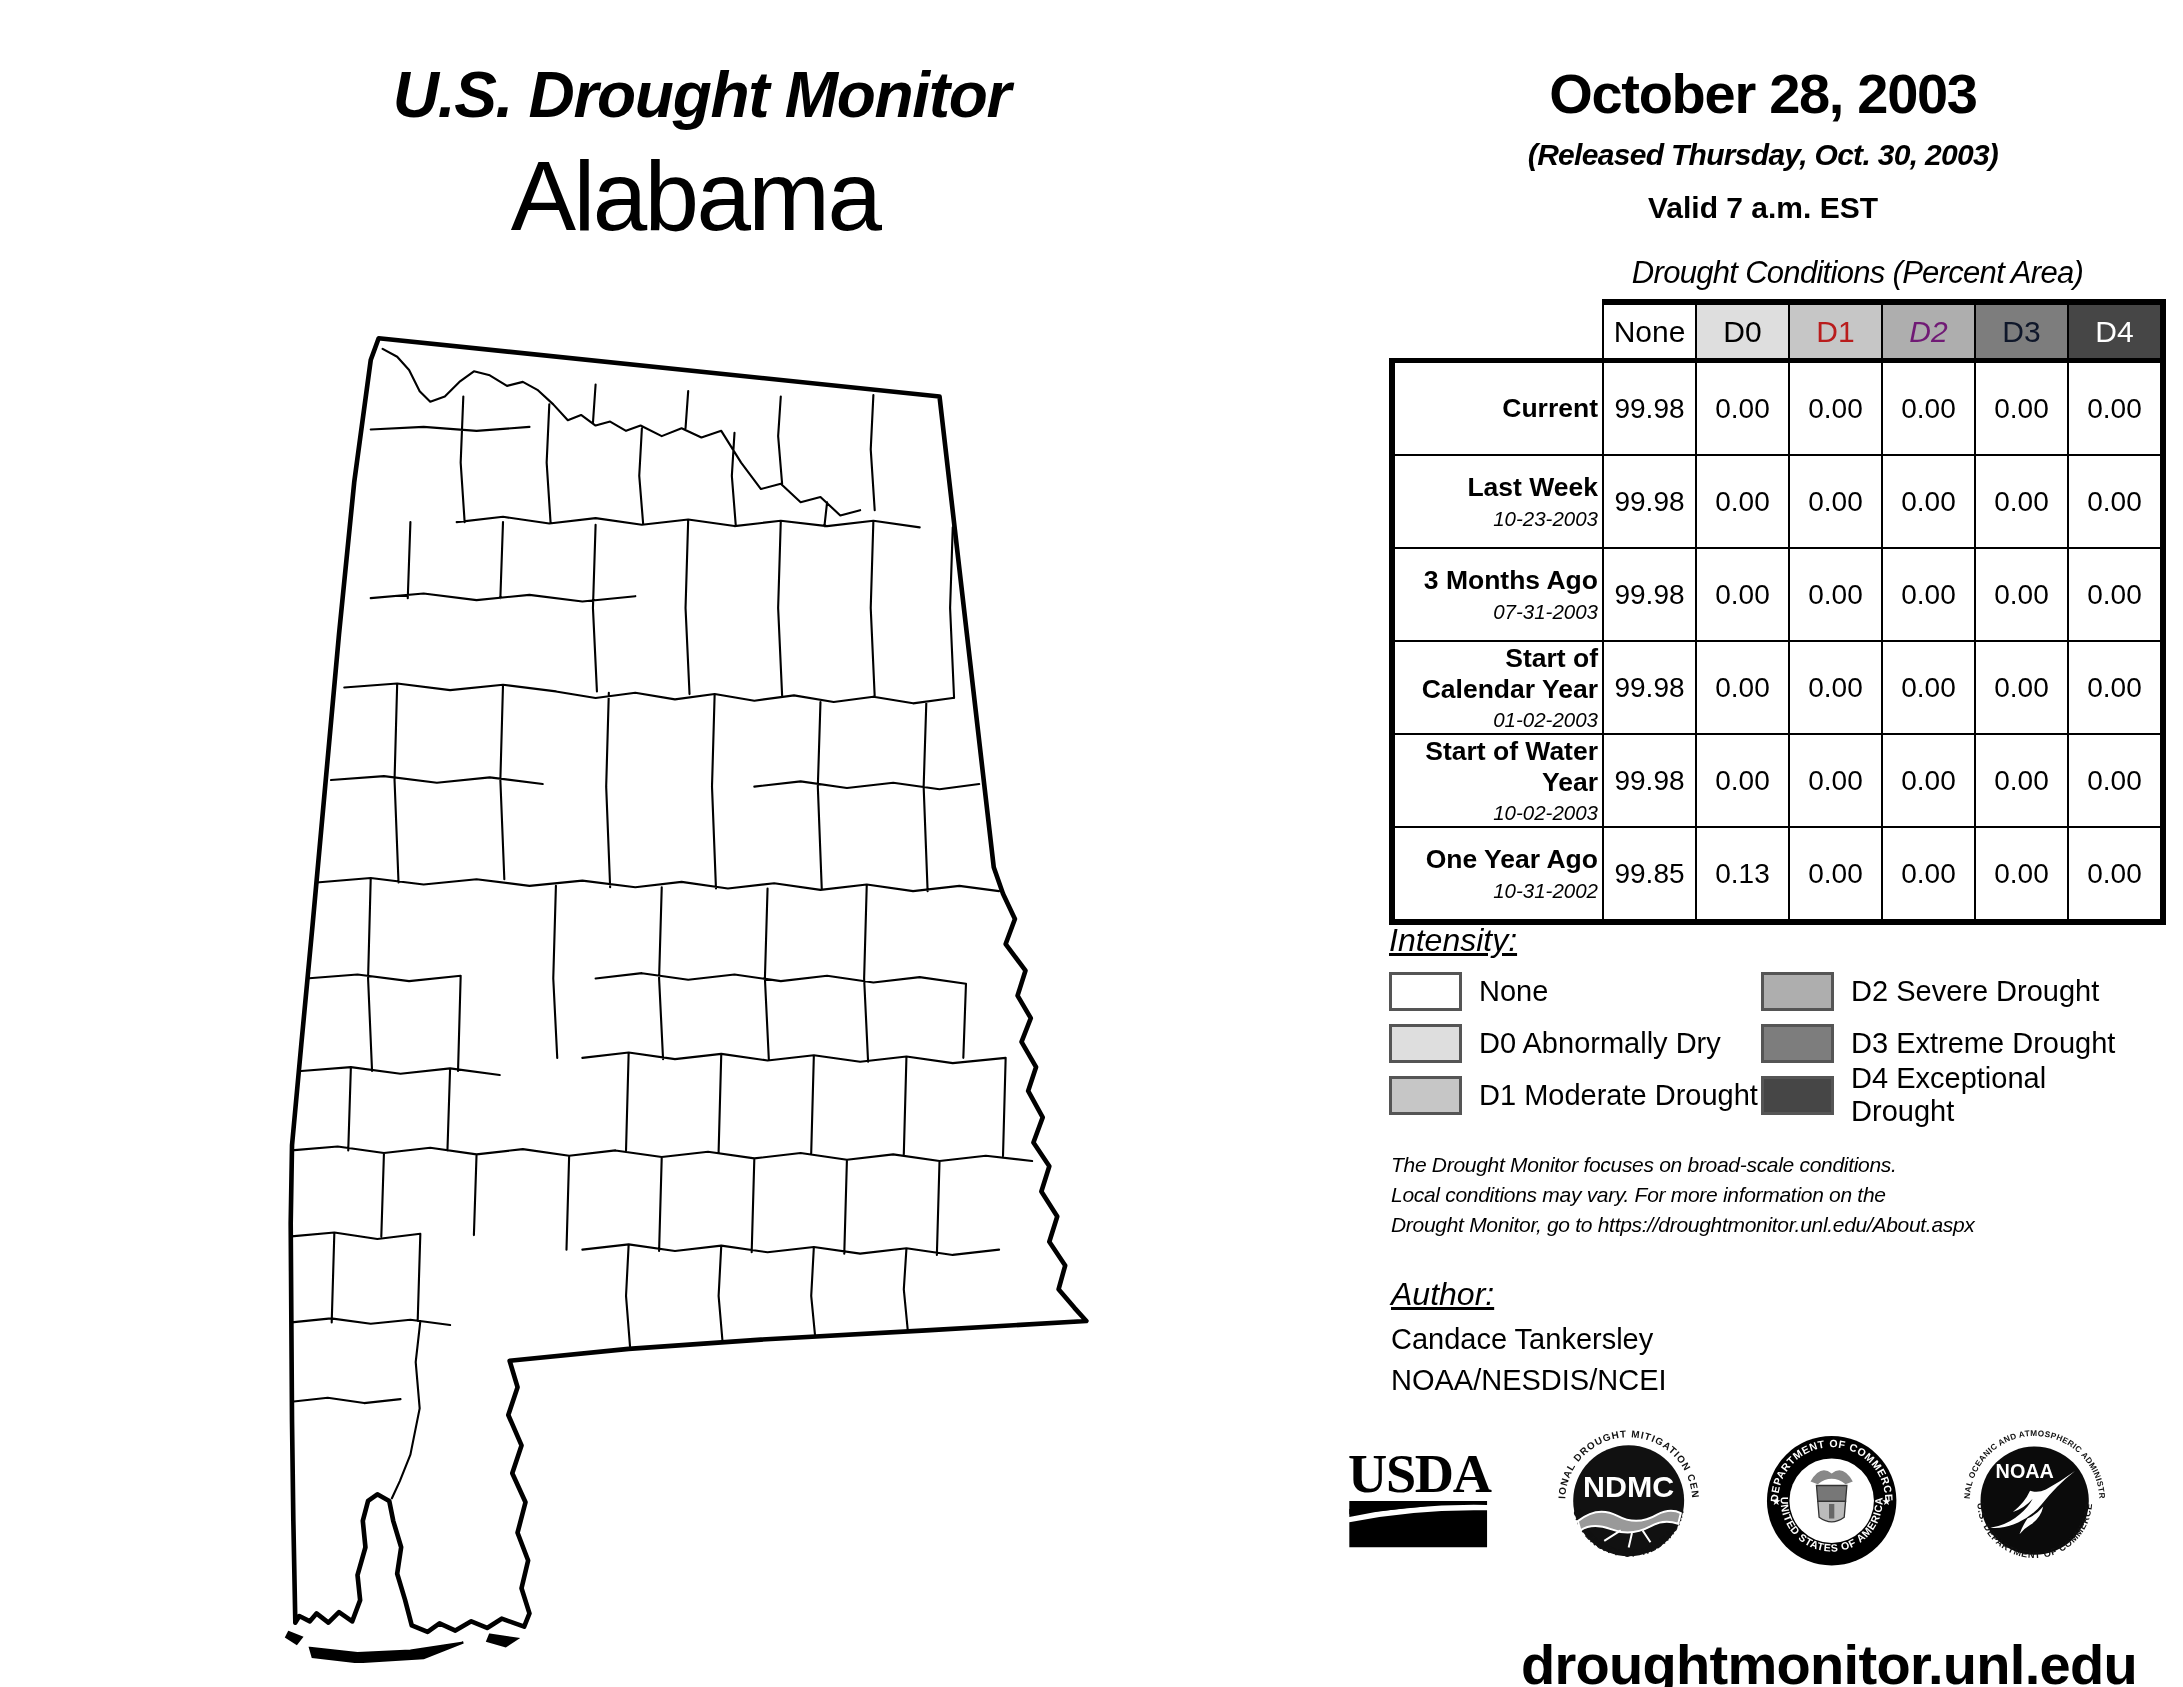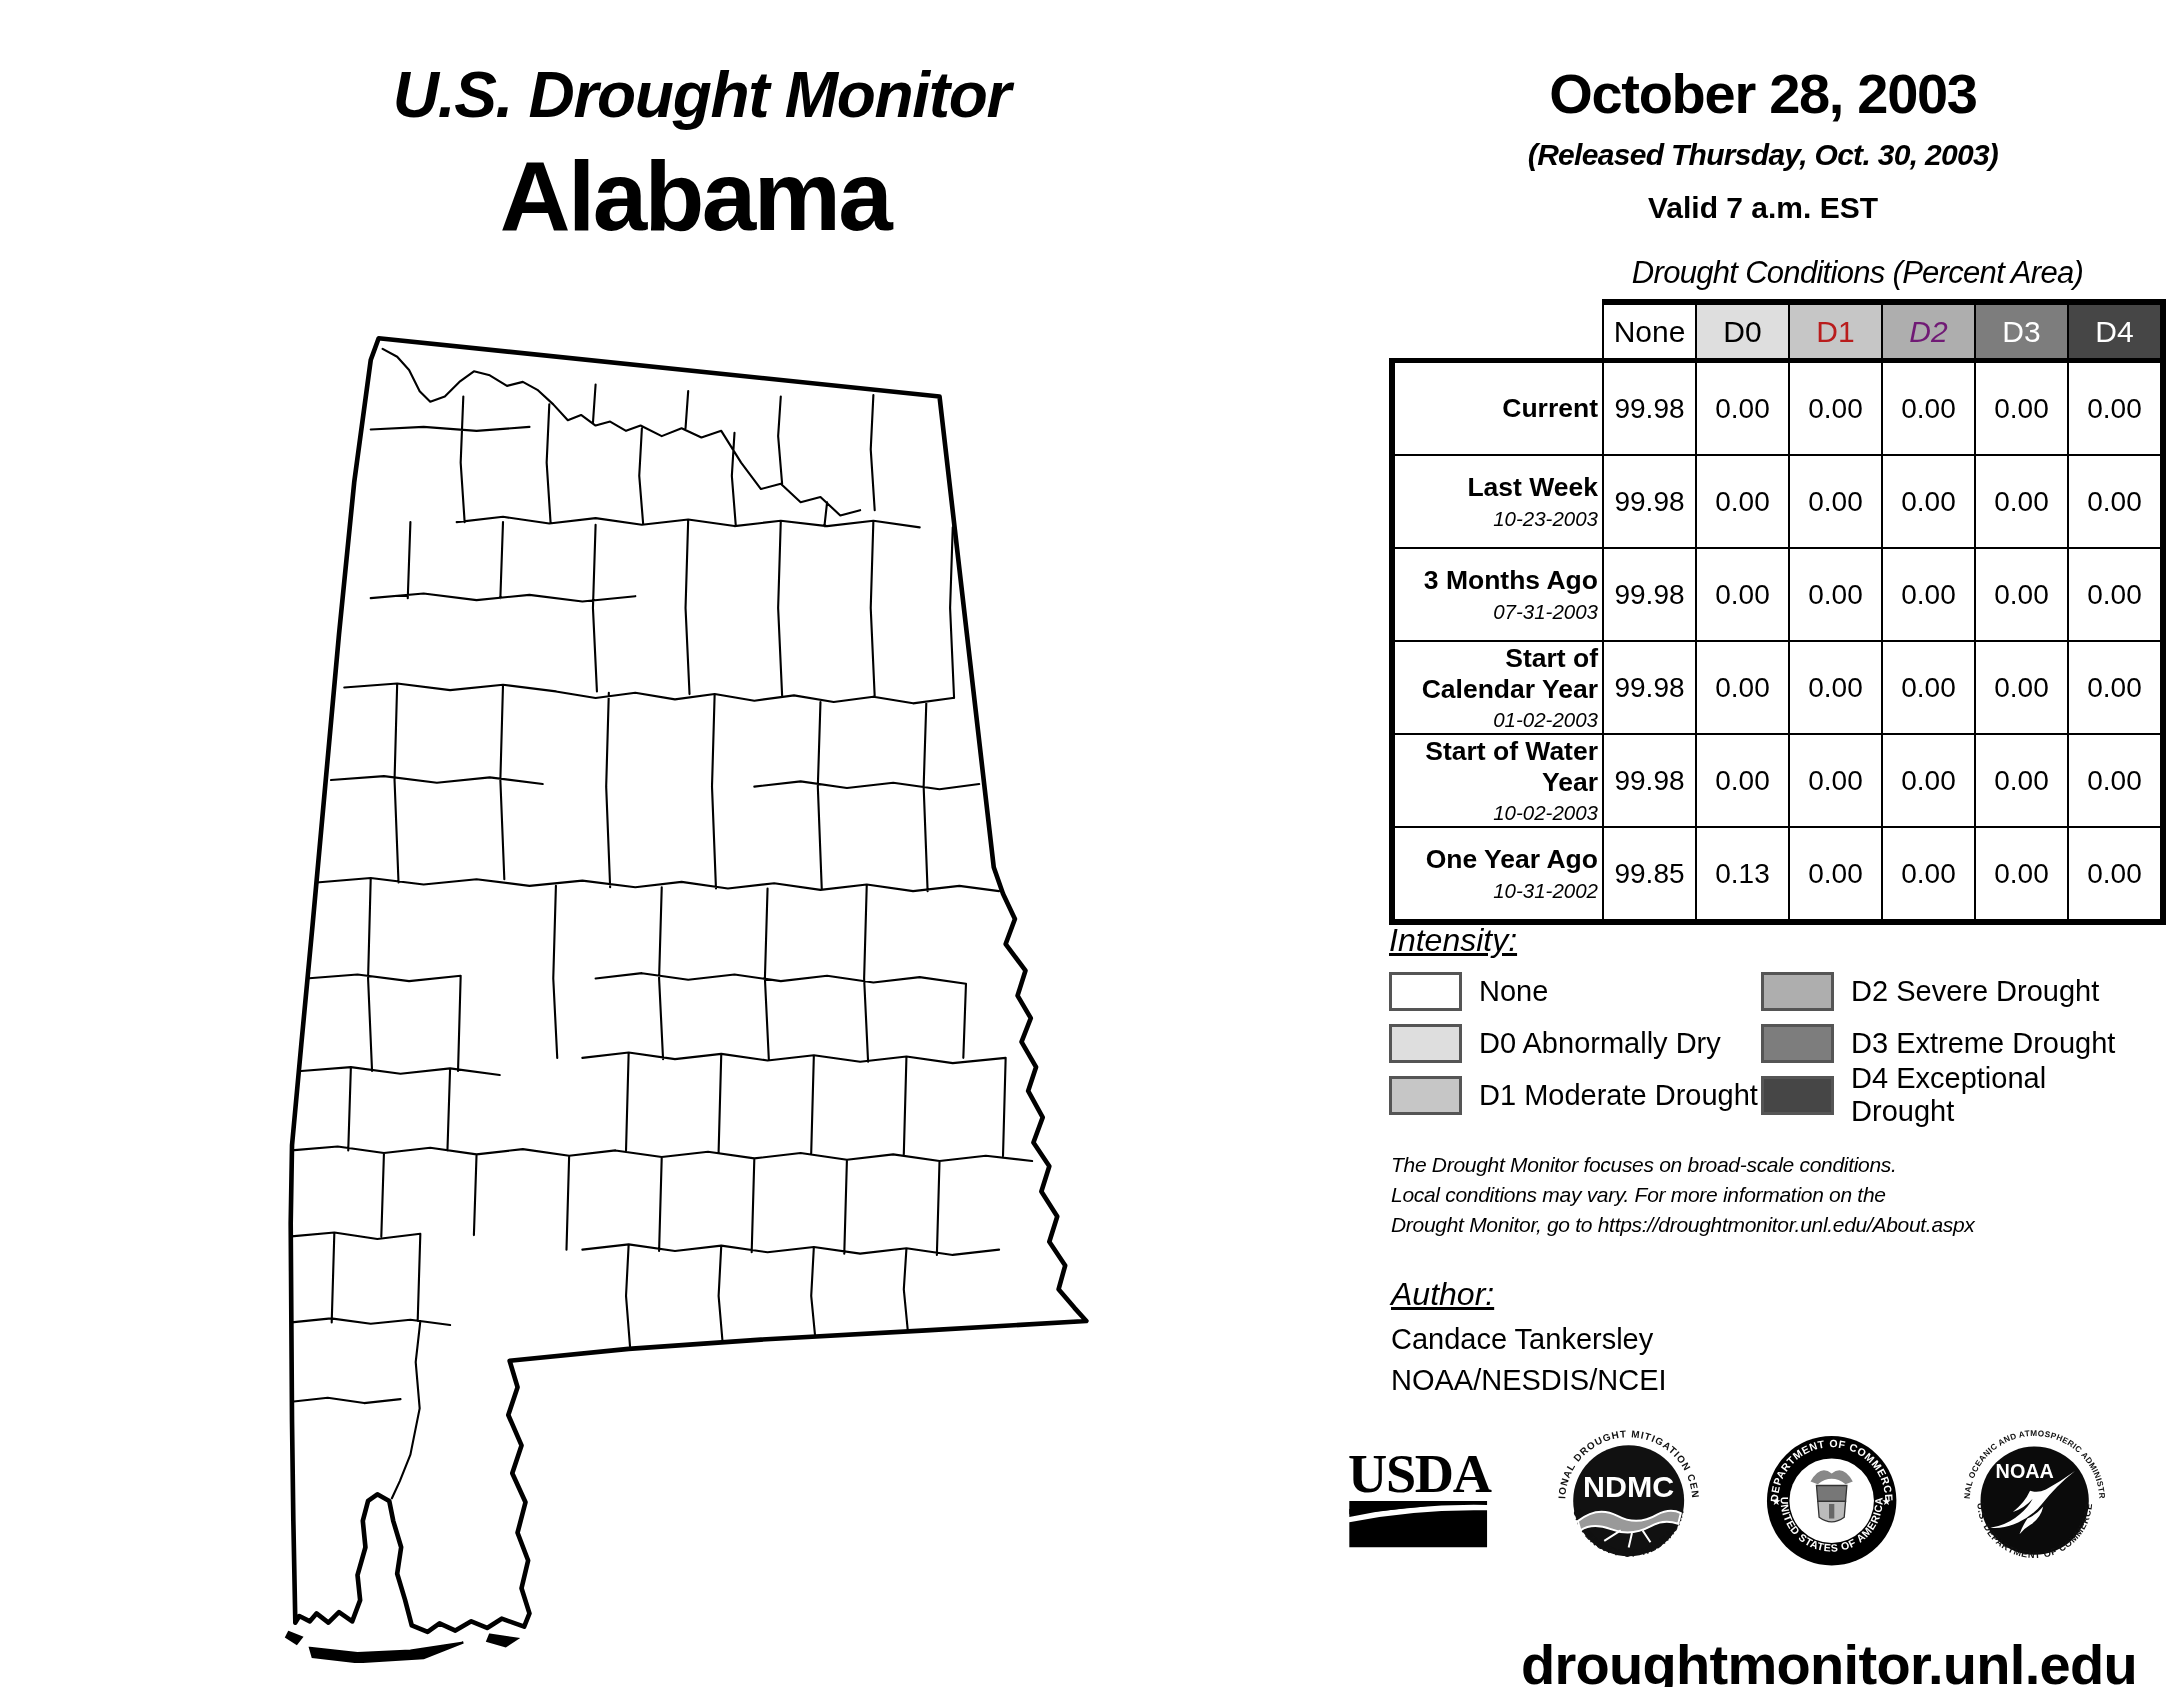--- a/index.html
+++ b/index.html
@@ -5,21 +5,21 @@
   html,body{margin:0;padding:0;}
   body{
     width:2183px;height:1687px;position:relative;background:#ffffff;
     font-family:"Liberation Sans",sans-serif;color:#000;overflow:hidden;
   }
   .abs{position:absolute;}
   
   .t1{left:278px;top:58px;width:847px;text-align:center;
       font-size:64px;font-weight:bold;font-style:italic;letter-spacing:-1.3px;}
   .t2{left:278px;top:140px;width:834px;text-align:center;
-      font-size:98px;font-weight:bold;letter-spacing:-2.6px;}
+      font-size:98px;font-weight:normal;letter-spacing:-2.6px;}
   
   .d1{left:1389px;top:61px;width:748px;text-align:center;
       font-size:56px;font-weight:bold;letter-spacing:-1.3px;}
   .d2{left:1389px;top:138px;width:748px;text-align:center;
       font-size:30px;font-weight:bold;font-style:italic;letter-spacing:-0.7px;}
   .d3{left:1389px;top:191px;width:748px;text-align:center;
       font-size:30px;font-weight:bold;}
   .ttl{left:1578px;top:255px;width:559px;text-align:center;
       font-size:31px;font-style:italic;letter-spacing:-0.7px;}
   
@@ -170,21 +170,21 @@
 <div class="abs ttl">Drought Conditions (Percent Area)</div>
 
 <table class="dm">
   <thead>
     <tr>
       <th class="corner"></th>
       <th class="hcell" style="background-color: rgb(255, 255, 255); color: rgb(0, 0, 0);">None</th>
       <th class="hcell" style="background-color: rgb(222, 222, 222); color: rgb(0, 0, 0);">D0</th>
       <th class="hcell" style="background-color: rgb(198, 198, 198); color: #b91c1c;">D1</th>
       <th class="hcell" style="background-color: rgb(174, 174, 174); color: #701a75; font-style: italic;">D2</th>
-      <th class="hcell" style="background-color: rgb(125, 125, 125); color: #ffffff;">D3</th>
+      <th class="hcell" style="background-color: rgb(125, 125, 125); color: #0f172a;">D3</th>
       <th class="hcell" style="background-color: rgb(70, 70, 70); color: rgb(255, 255, 255);">D4</th>
     </tr>
   </thead>
   <tbody>
     <tr>
       <th>
           <div>Current</div>
         </th>
       <td>99.98</td>
       <td>0.00</td>

